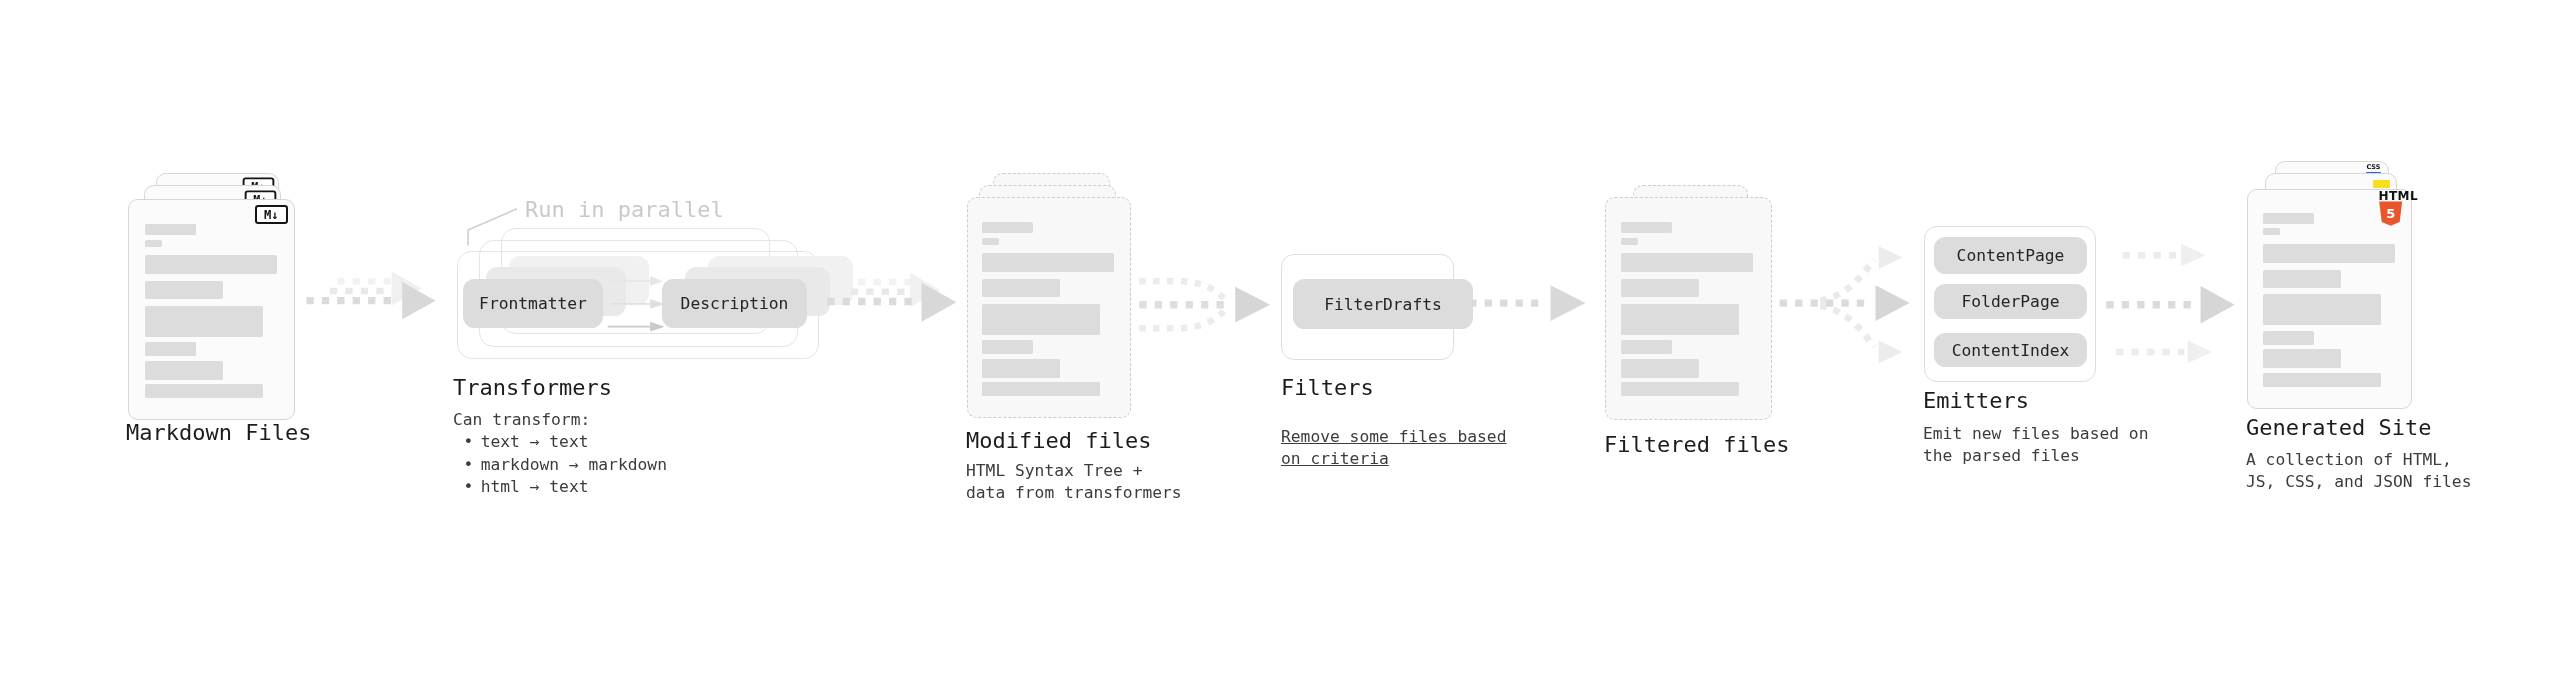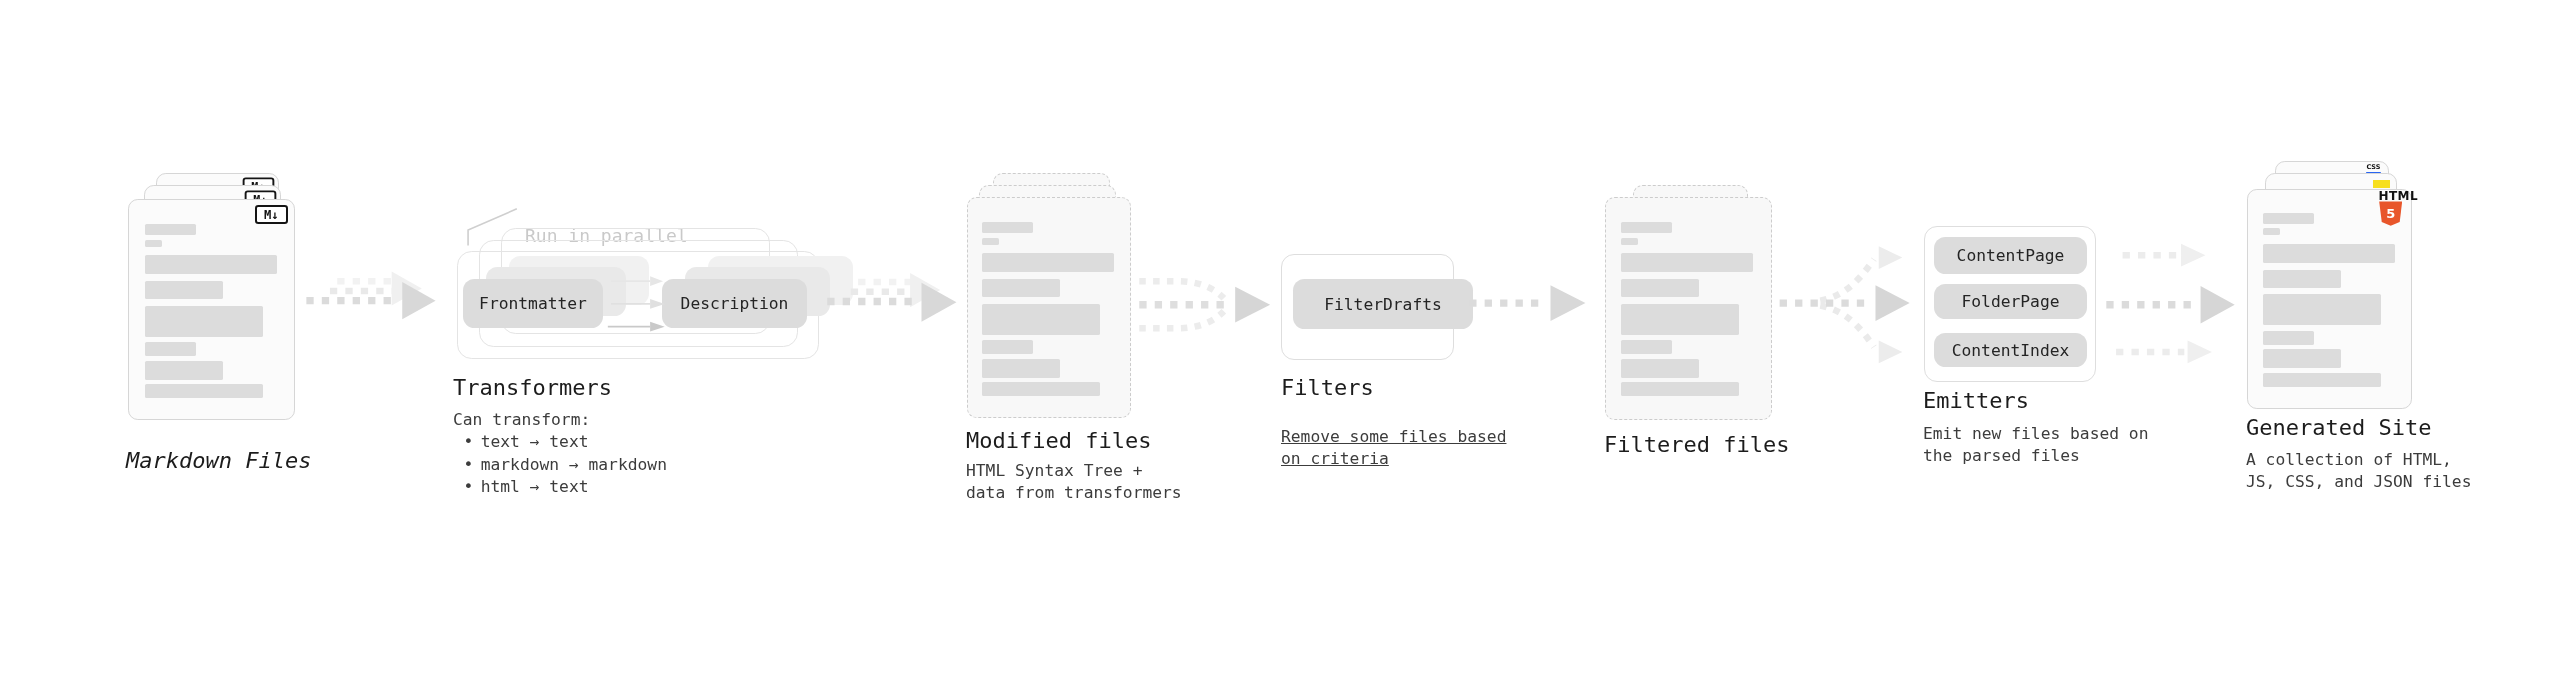--- a/index.html
+++ b/index.html
@@ -44,21 +44,21 @@
     display:flex;align-items:center;justify-content:center;
     font-size:16.3px;color:#242424;white-space:nowrap;
   }
   .pill.ghost1{background:var(--ghost1);}
   .pill.ghost2{background:var(--ghost2);}
   
   .white-box{position:absolute;background:#ffffff;border:1.6px solid var(--box-border);border-radius:13px;box-sizing:border-box;}
   
   .stage-label{position:absolute;font-size:22px;font-weight:500;color:var(--ink);white-space:nowrap;letter-spacing:0;}
   .stage-sub{position:absolute;font-size:16.3px;line-height:22.3px;color:var(--sub-ink);white-space:nowrap;}
-  .callout-text{position:absolute;font-size:18px;color:var(--muted);white-space:nowrap;margin-top:28px;}
+  .callout-text{position:absolute;font-size:22px;color:var(--muted);white-space:nowrap;}
   .bullet-line{display:flex;}
   .bullet-dot{width:11.4px;text-align:center;margin-left:9.8px;margin-right:6.5px;}
   
   .css-badge{position:absolute;top:3.3px;right:7.3px;width:14.6px;text-align:center;}
   .css-badge .css-txt{font-size:6.5px;font-weight:bold;color:#111;line-height:5.7px;display:block;font-family:"DejaVu Sans","Liberation Sans",sans-serif;}
   .css-badge .css-bar{display:block;height:2.4px;background:var(--accent_blue,#2965F1);margin-top:0.8px;border-radius:0.8px;}
   .js-badge{position:absolute;top:5.7px;right:6.5px;width:17px;height:8.1px;background:var(--accent_yellow,#F7DF1E);}
   .html5-logo{position:absolute;top:3.3px;right:8.1px;width:24.4px;text-align:center;}
   .html5-logo .html-txt{font-size:12px;font-weight:bold;color:#111;letter-spacing:0.4px;line-height:7.3px;display:block;font-family:"DejaVu Sans","Liberation Sans",sans-serif;}
   .html5-logo .shield{
@@ -88,21 +88,21 @@
         <div class="bar" style="left:16.3px;top:24.4px;width:51px;height:10.6px;"></div>
         <div class="bar" style="left:16.3px;top:40px;width:17px;height:6.5px;"></div>
         <div class="bar" style="left:16.3px;top:55px;width:132px;height:18.7px;"></div>
         <div class="bar" style="left:16.3px;top:81px;width:78px;height:18px;"></div>
         <div class="bar" style="left:16.3px;top:106px;width:118px;height:31px;"></div>
         <div class="bar" style="left:16.3px;top:142px;width:51px;height:14px;"></div>
         <div class="bar" style="left:16.3px;top:161px;width:78px;height:18.7px;"></div>
         <div class="bar" style="left:16.3px;top:184px;width:118px;height:14px;"></div>
       </div>
     </div>
-    <div class="stage-label" style="left:126px;top:448px;font-style:italic;">Markdown Files</div>
+    <div class="stage-label" style="left:126px;top:420px;">Markdown Files</div>
   </div>
 
   <div>
     <div class="callout-text" style="left:525px;top:197px;">Run in parallel</div>
     <div class="t-rect z1" style="left:501px;top:228px;width:269px;height:106px;"></div>
     <div class="t-rect z1" style="left:479px;top:240px;width:319px;height:107px;"></div>
     <div class="t-rect z1" style="left:457px;top:251px;width:362px;height:108px;"></div>
 
     <div class="pill ghost2 z2" style="left:509px;top:256px;width:140px;height:49px;"></div>
     <div class="pill ghost1 z2" style="left:486px;top:267px;width:140px;height:49px;"></div>

